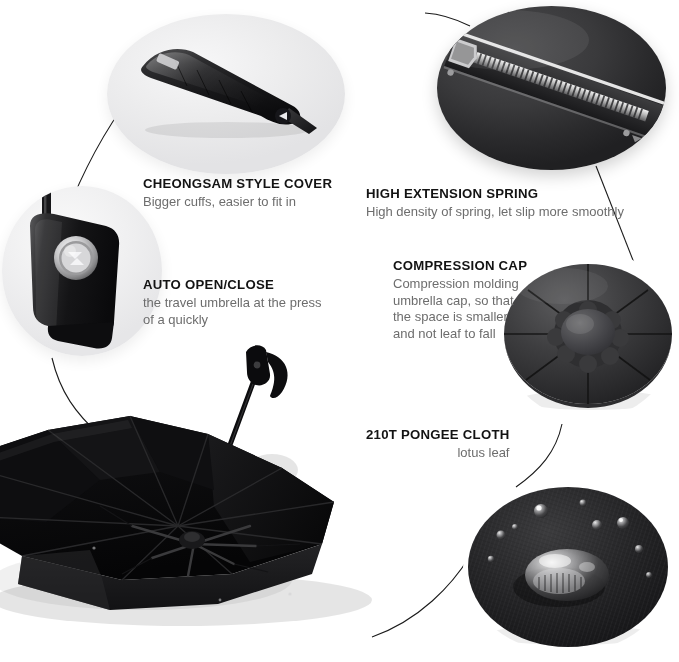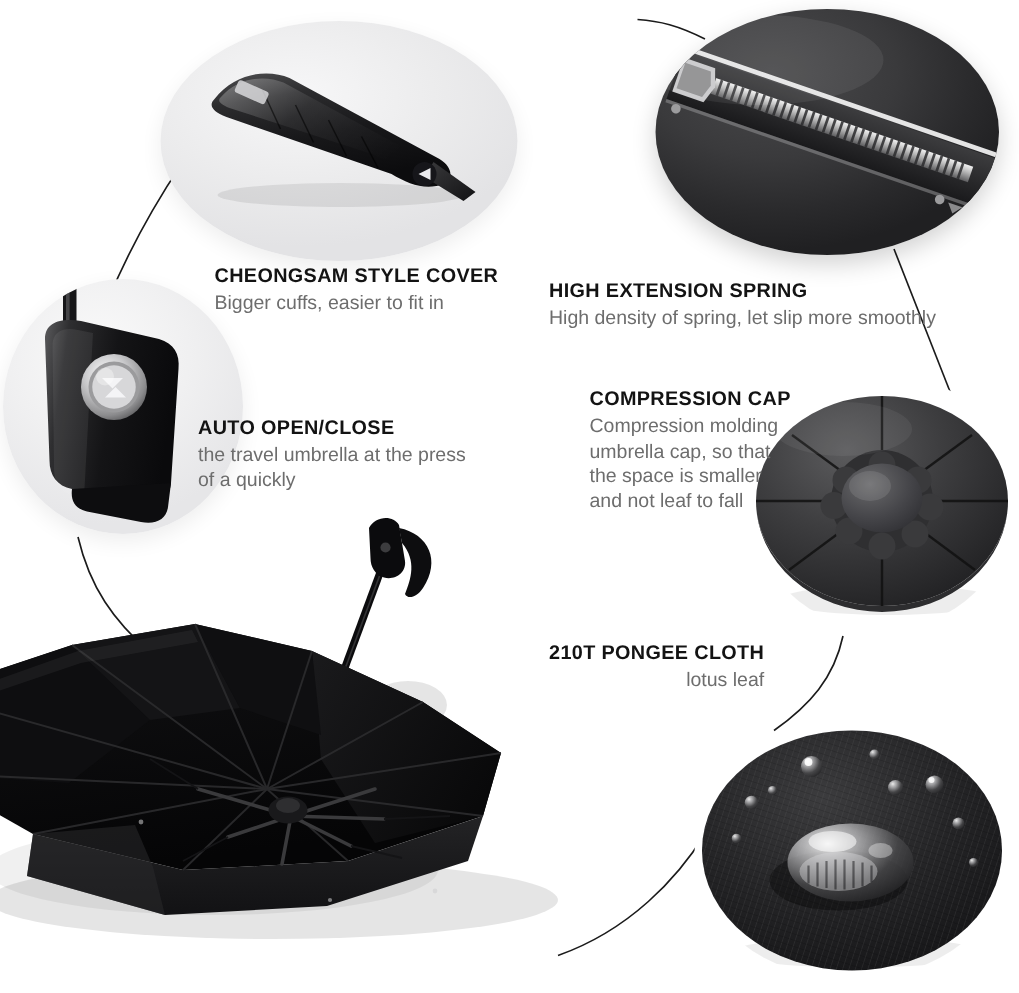--- a/index.html
+++ b/index.html
@@ -23,21 +23,21 @@
     margin:0 0 3px 0;
   }
   .c-body{
     font-size:13px;color:#6d6d6d;line-height:16.5px;
     margin:0;font-weight:400;
   }
   .c-body div{white-space:nowrap;}
 
   #co-cover{left:143px;top:176px;}
   #co-spring{left:366px;top:186px;}
-  #co-auto{left:132px;top:277px;}
+  #co-auto{left:143px;top:277px;}
   #co-cap{left:366px;top:258px;margin-left:27px;}
   #co-pongee{left:366px;top:427px;text-align:right;}
 
   
   .inset{position:absolute;border-radius:50%;overflow:hidden;}
 
   
   #ph-cover{
     left:107px;top:14px;width:238px;height:160px;
     background:

